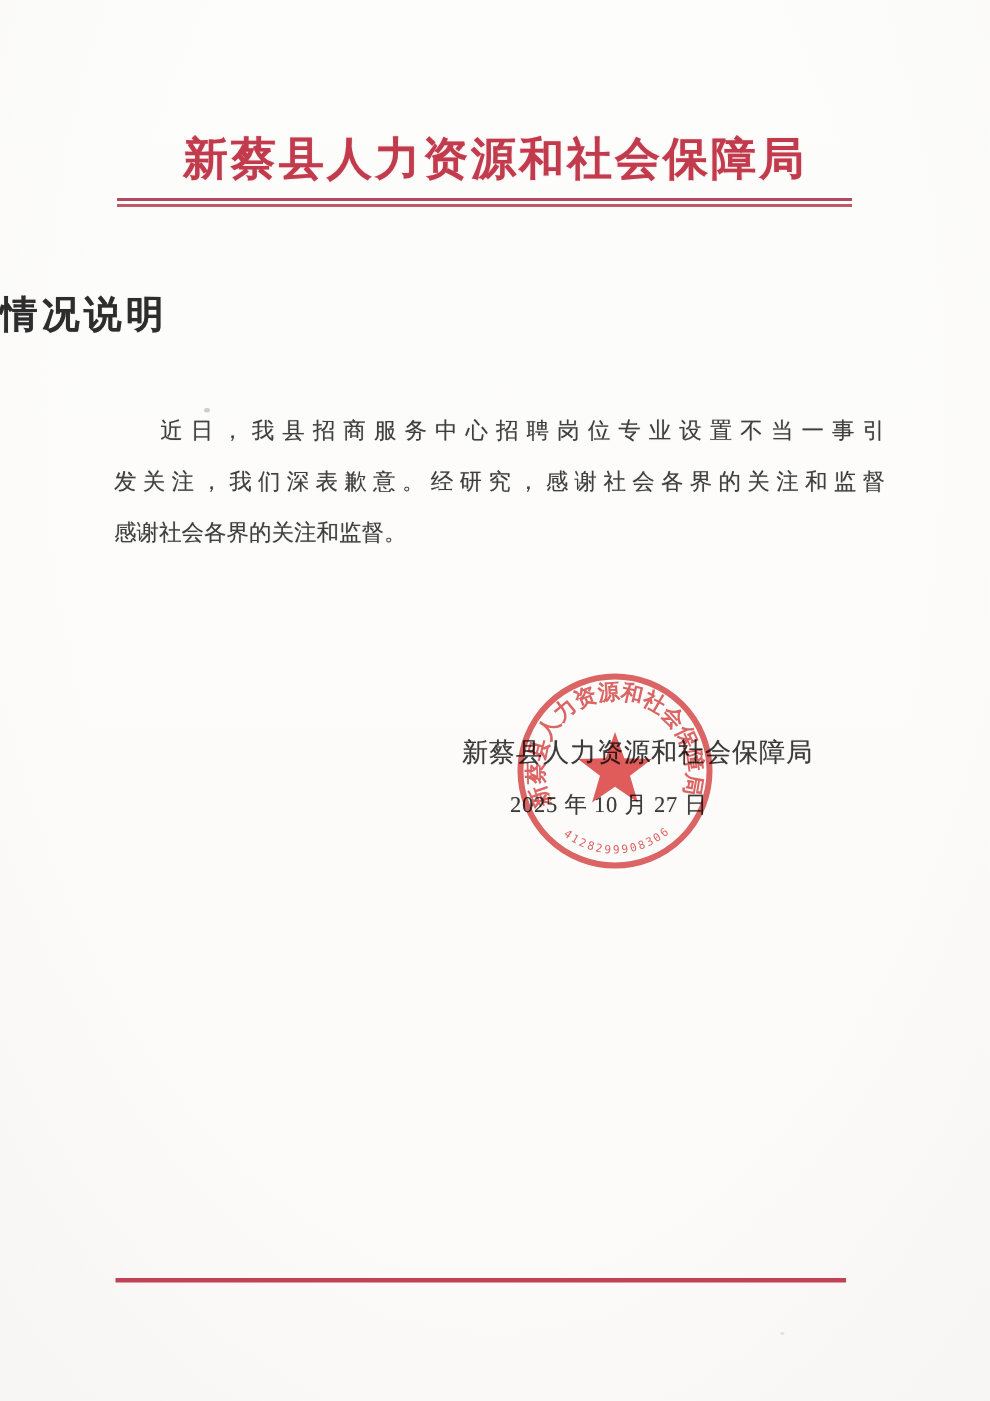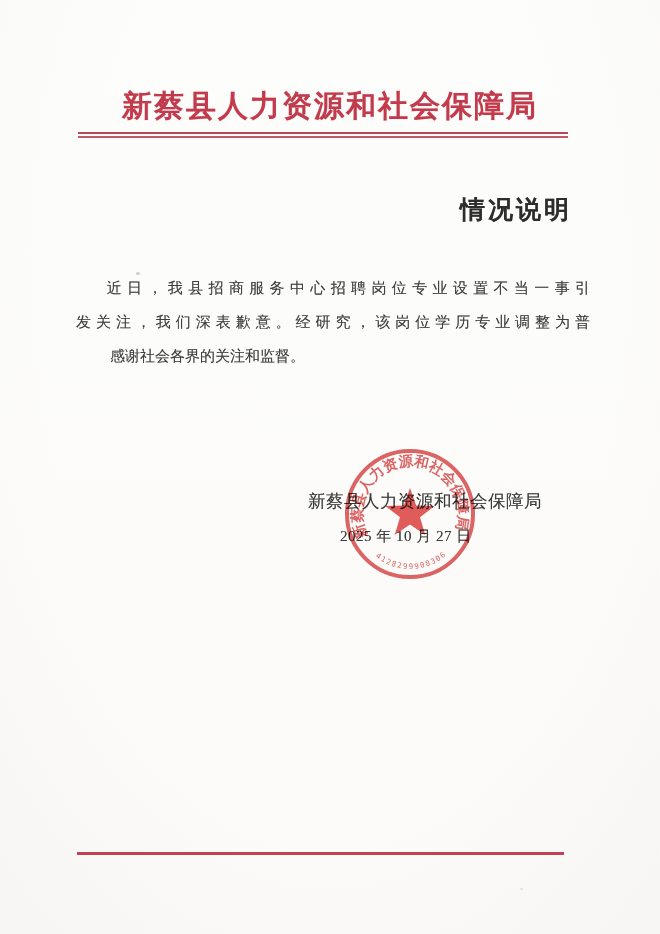--- a/index.html
+++ b/index.html
@@ -21,38 +21,38 @@
     font-size:30px;font-weight:bold;
     letter-spacing:2px;
     color:#c23b4d;
     text-shadow:0 0 1px rgba(194,59,77,0.35);
   }
   .rule-double{position:absolute;top:132px;left:78px;width:490px;height:8px;}
   .rule-double .bar-a{height:2px;background:#b2495c;margin-bottom:2px;}
   .rule-double .bar-b{height:2px;background:#c05a6b;}
   .doc-title{
     position:absolute;top:193px;left:0;width:572px;
-    text-align:right;
+    text-align:left;
     font-size:25px;font-weight:bold;letter-spacing:3px;
     color:#2d2d2d;
     text-shadow:0 0 0.5px rgba(45,45,45,0.6);
   }
   .body-block{
     position:absolute;top:271px;left:76px;width:514px;
     font-size:15px;line-height:34px;
     color:#3f3f3f;
     text-shadow:0 0 0.6px rgba(63,63,63,0.45);
   }
   .body-line{
     text-align:justify;
     text-align-last:justify;
     overflow:hidden;height:34px;
   }
   .body-line.first{text-indent:2.05em;}
-  .body-line.last{text-align-last:left;margin-left:34px;}
+  .body-line.last{text-align-last:left;}
   .signature-org{
     position:absolute;top:489px;left:308px;
     font-size:17.5px;letter-spacing:0.5px;
     color:#3a3a3a;white-space:nowrap;
     text-shadow:0 0 0.6px rgba(58,58,58,0.45);
   }
   .signature-date{
     position:absolute;top:527px;left:340px;
     font-size:15px;letter-spacing:0.5px;
     color:#3a3a3a;white-space:nowrap;
@@ -79,21 +79,21 @@
 
   <div class="rule-double">
     <div class="bar-a"></div>
     <div class="bar-b"></div>
   </div>
 
   <div class="doc-title">情况说明</div>
 
   <div class="body-block">
     <div class="body-line first">近日，我县招商服务中心招聘岗位专业设置不当一事引</div>
-    <div class="body-line">发关注，我们深表歉意。经研究，该岗位学历专业调整为普</div>
+    <div class="body-line">发关注，我们深表歉意。经研究，感谢社会各界的关注和监督</div>
     <div class="body-line last">感谢社会各界的关注和监督。</div>
   </div>
 
   <div class="signature-org">新蔡县人力资源和社会保障局</div>
 
   <div class="signature-date">2025 年 10 月 27 日</div>
 
   <svg class="seal" viewBox="0 0 134 134" xmlns="http://www.w3.org/2000/svg">
     <circle cx="67" cy="67" r="63" fill="none" stroke="#d84a4b" stroke-width="4"></circle>
     <polygon fill="#dd4040" points="67,41 60.8,58.5 42.3,59.0 57.0,70.2 51.7,88.0 67,77.5 82.3,88.0 77.0,70.2 91.7,59.0 73.2,58.5"></polygon>

